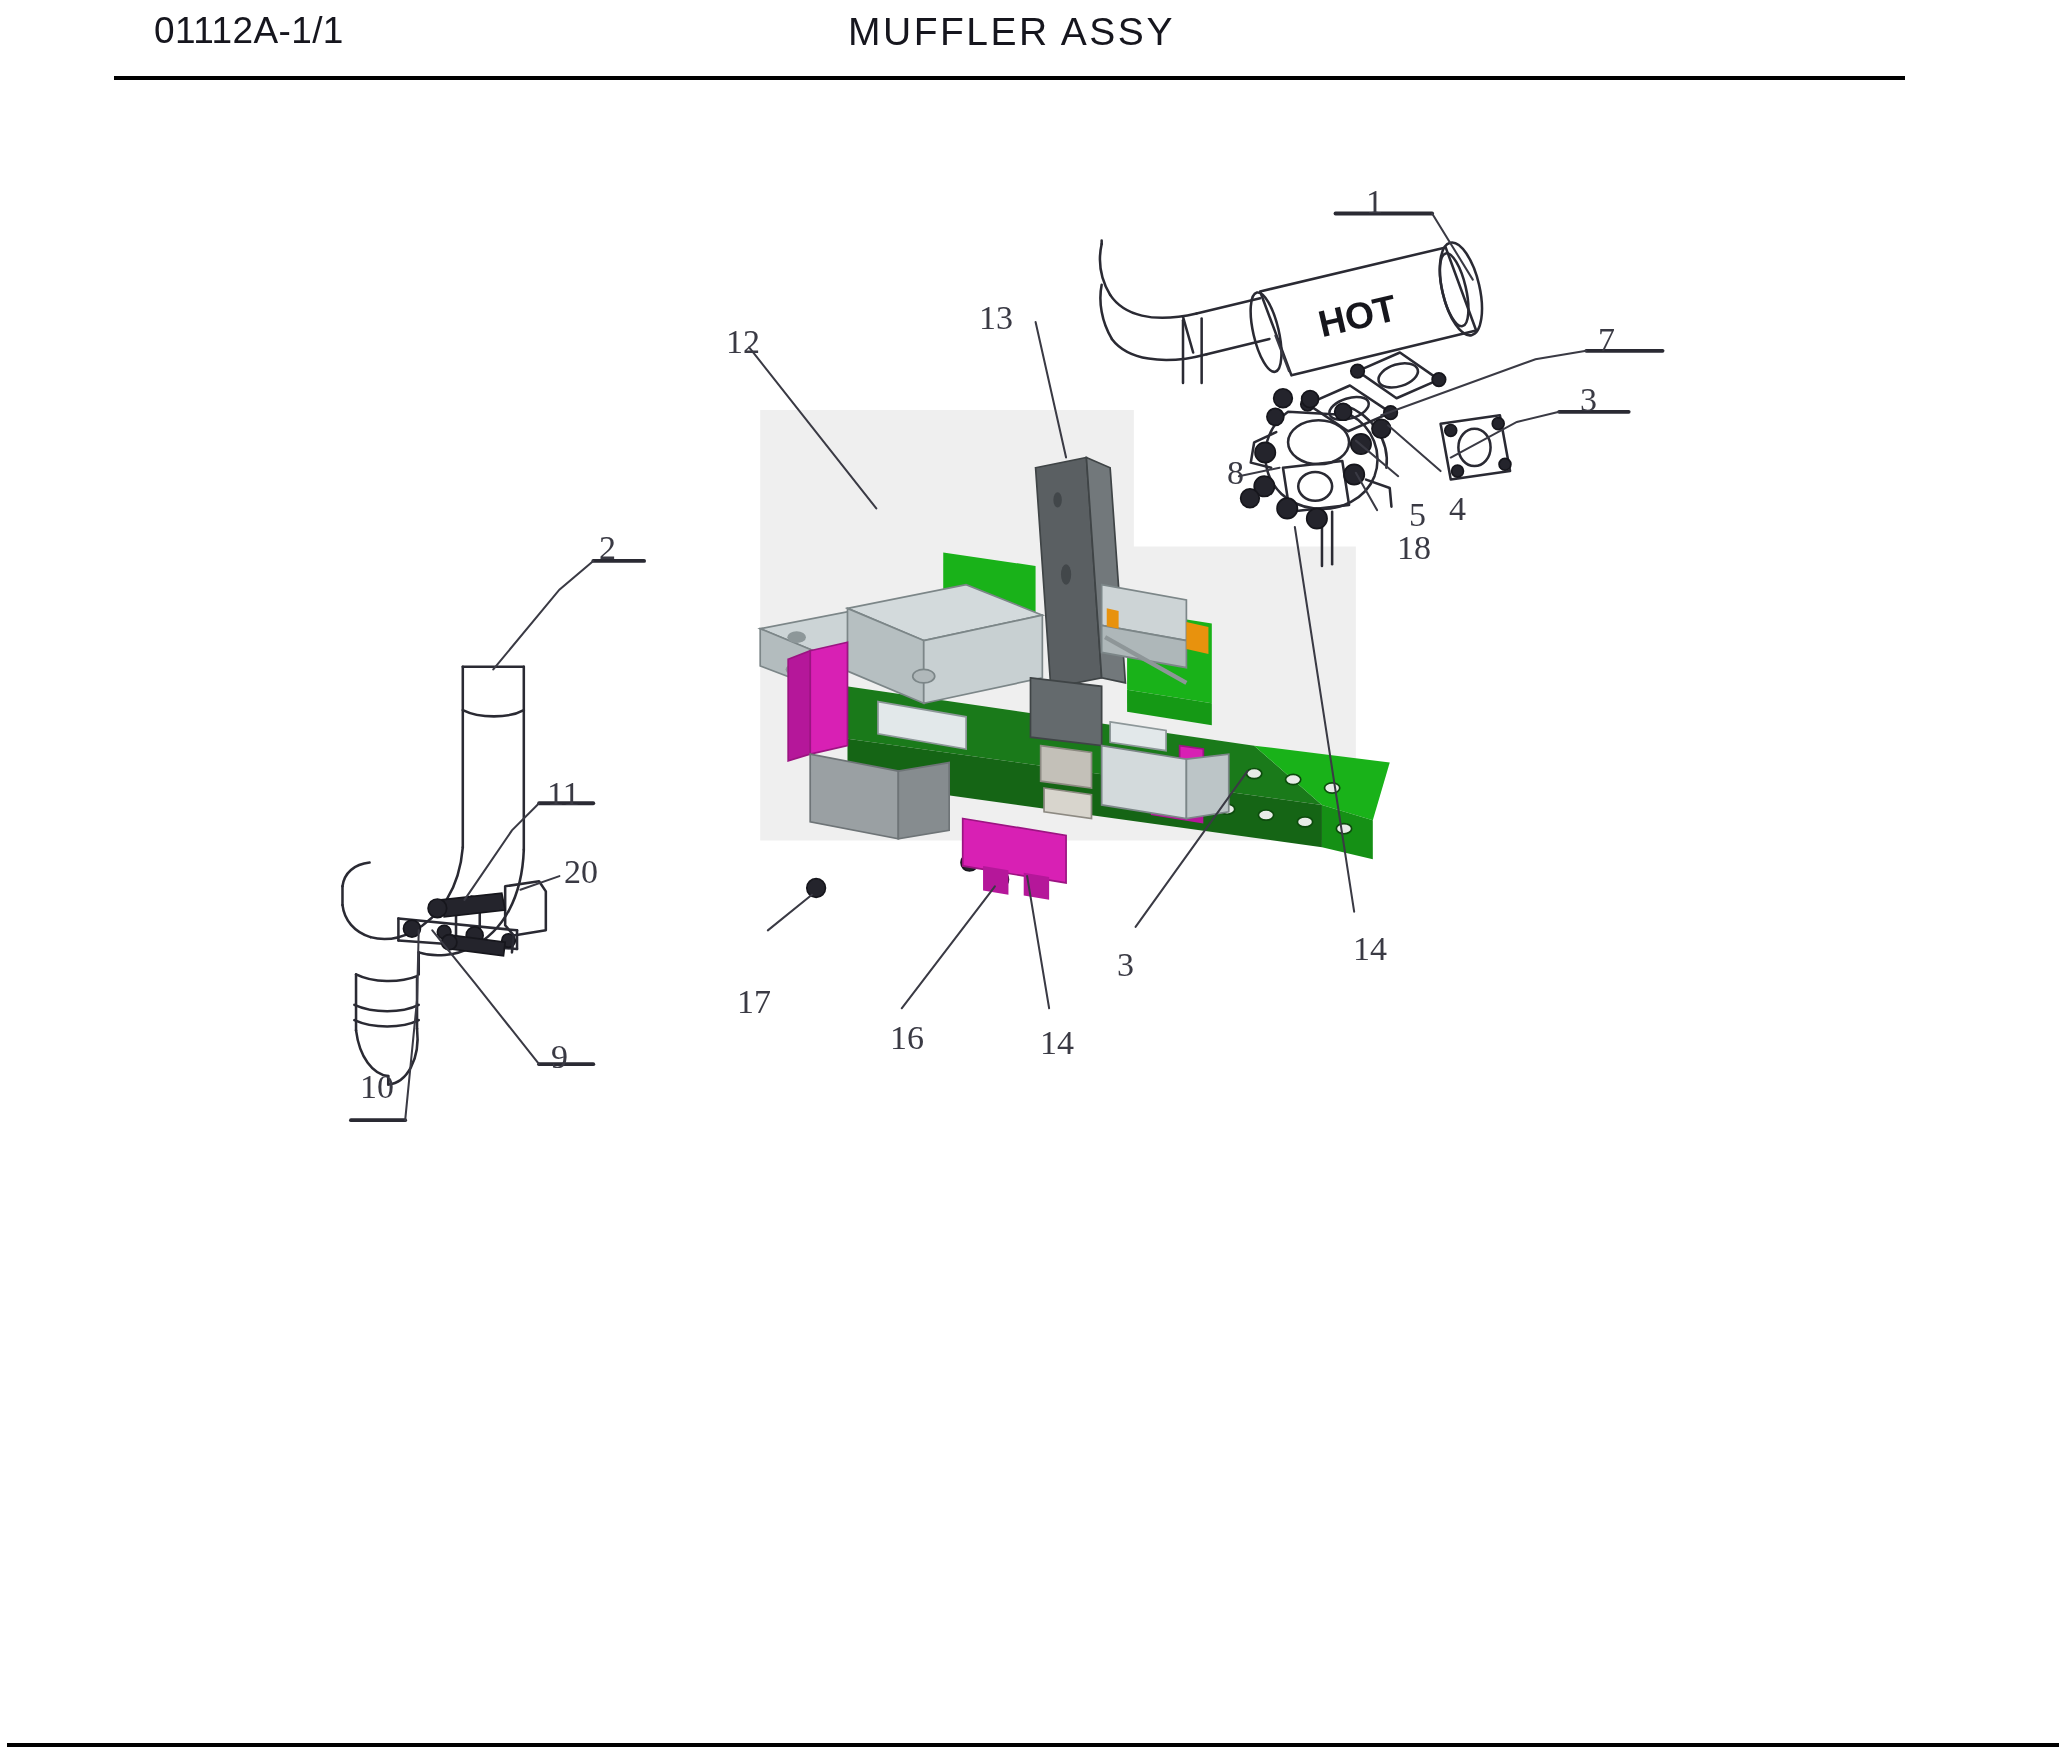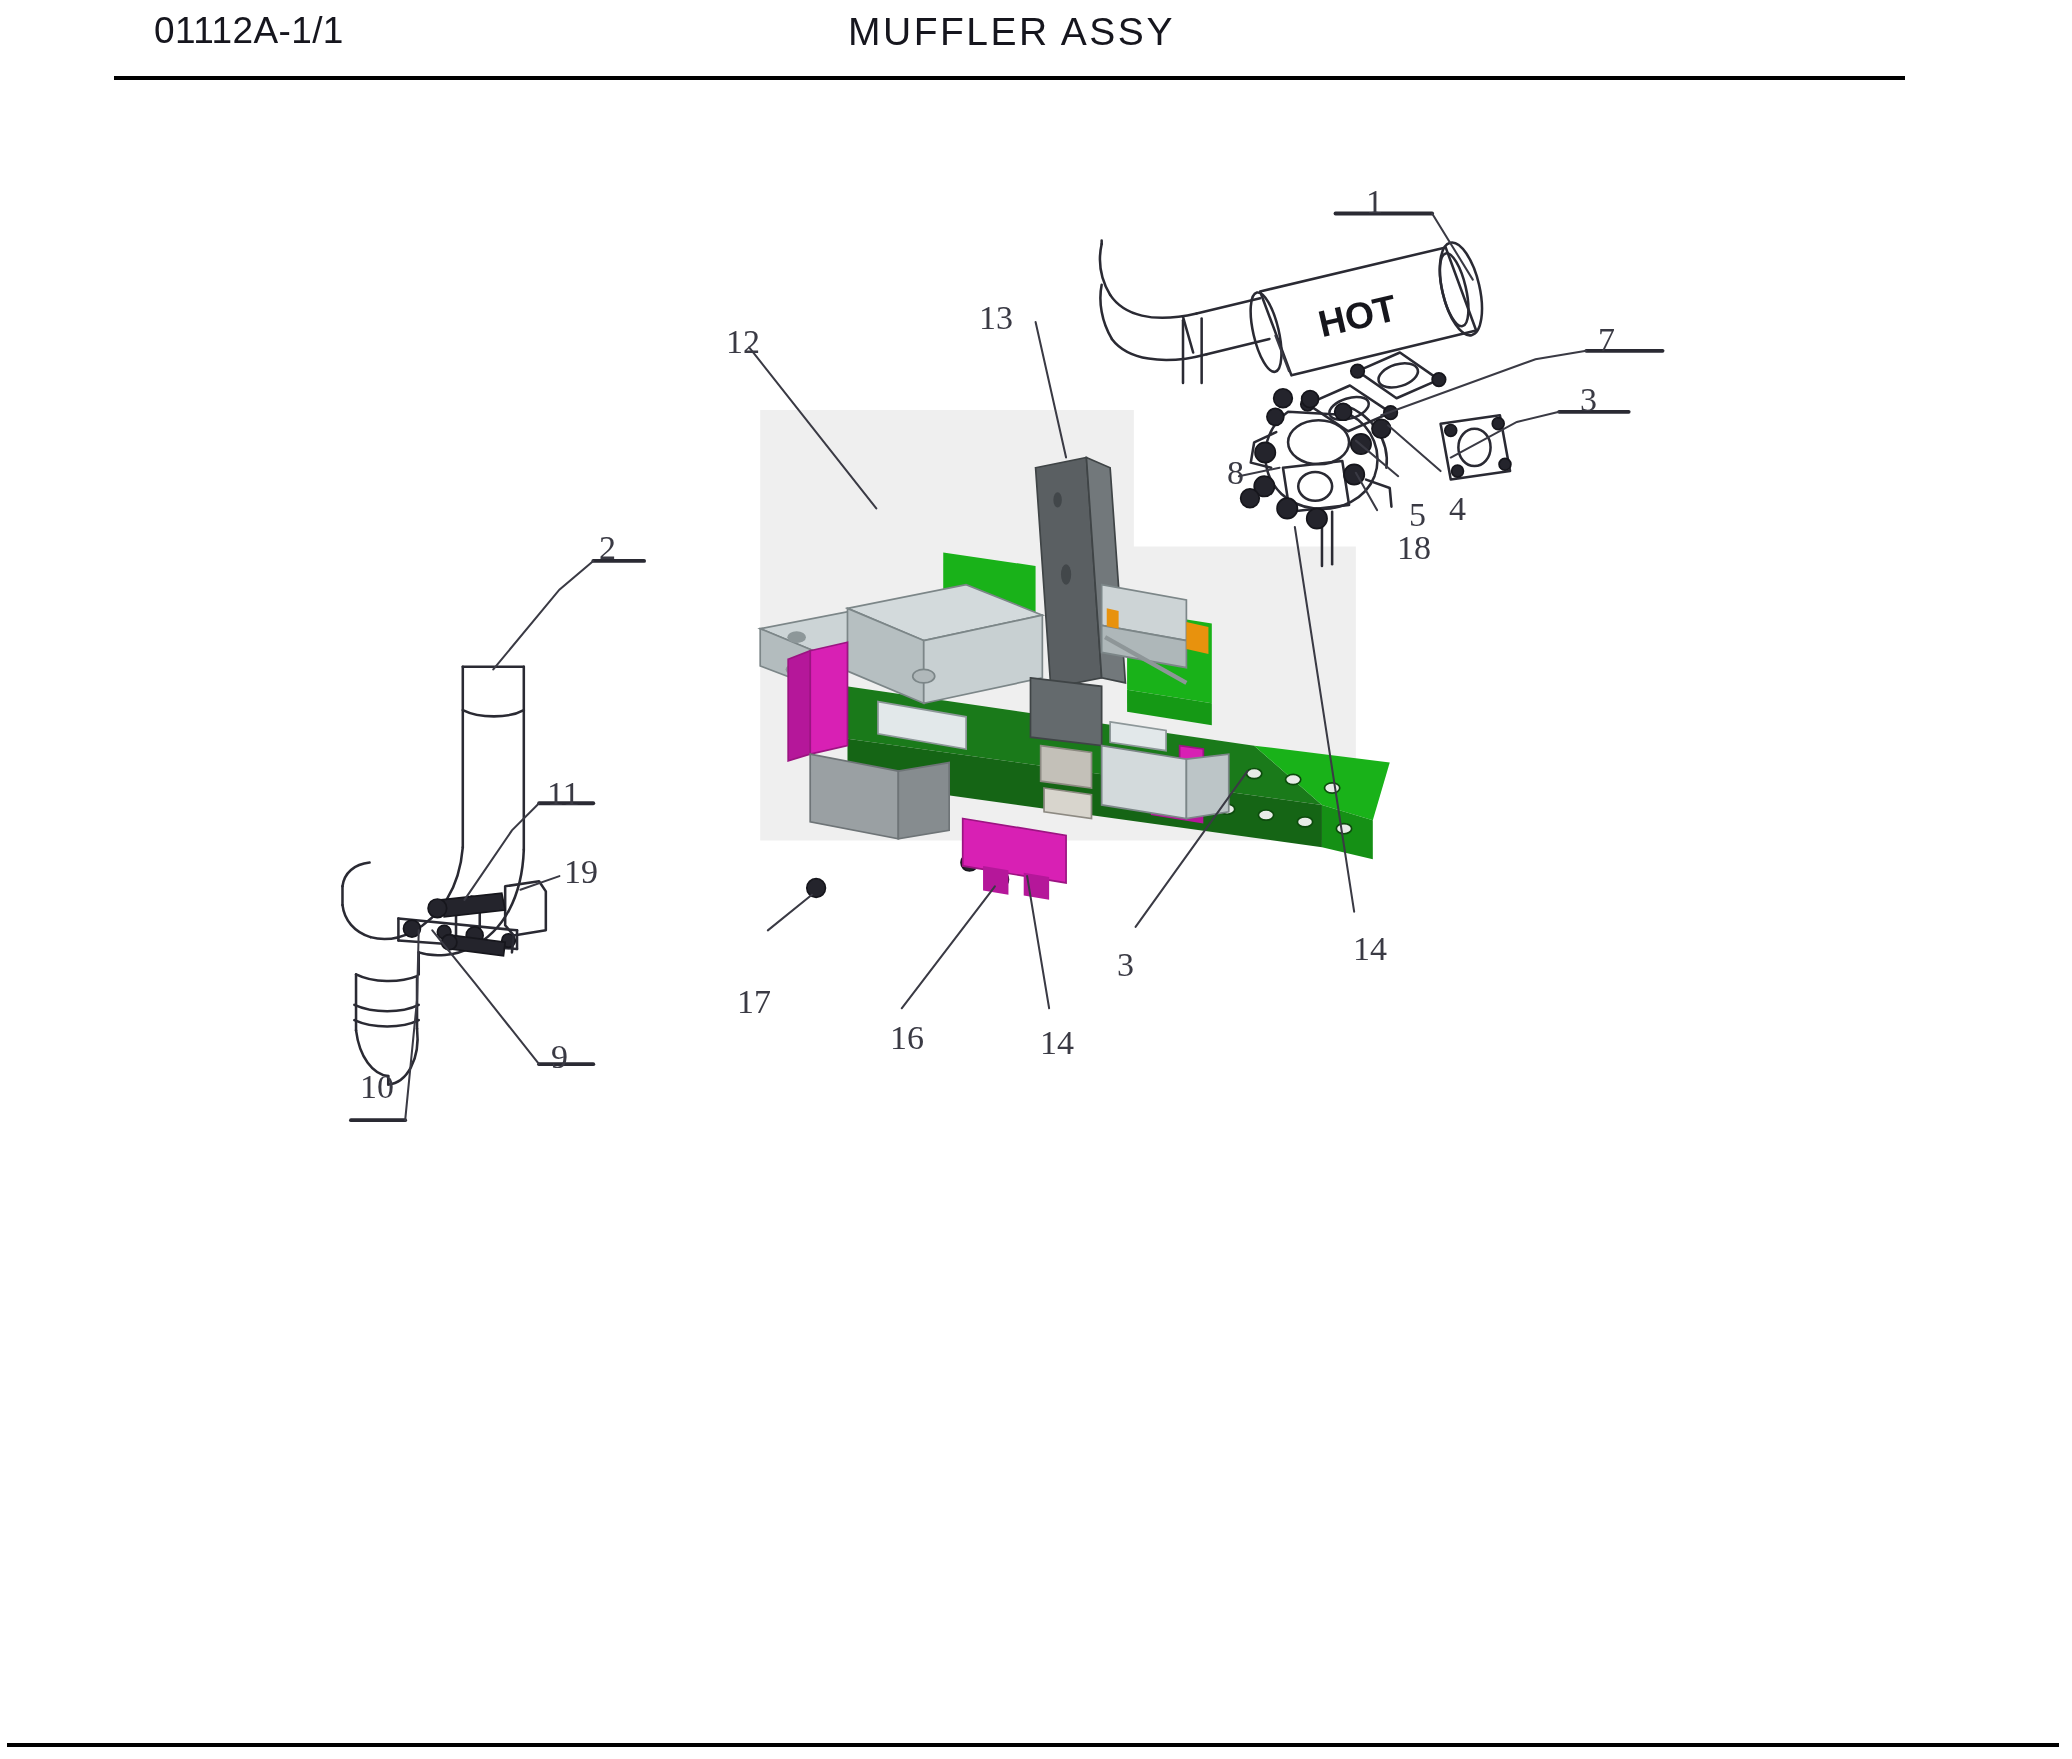--- a/index.html
+++ b/index.html
@@ -381,21 +381,21 @@
 <div class="callout" style="left: 1598px; top: 323px;">7</div>
 <div class="callout" style="left: 1580px; top: 383px;">3</div>
 <div class="callout" style="left: 1227px; top: 456px;">8</div>
 <div class="callout" style="left: 1409px; top: 498px;">5</div>
 <div class="callout" style="left: 1449px; top: 492px;">4</div>
 <div class="callout" style="left: 1373px; top: 531px; margin-left: 24px;">18</div>
 <div class="callout" style="left: 726px; top: 325px;">12</div>
 <div class="callout" style="left: 979px; top: 301px;">13</div>
 <div class="callout" style="left: 599px; top: 531px;">2</div>
 <div class="callout" style="left: 547px; top: 777px;">11</div>
-<div class="callout" style="left: 564px; top: 855px;">19</div>
+<div class="callout" style="left: 564px; top: 855px;">20</div>
 <div class="callout" style="left: 551px; top: 1040px;">9</div>
 <div class="callout" style="left: 360px; top: 1070px;">10</div>
 <div class="callout" style="left: 737px; top: 941px; margin-top: 44px;">17</div>
 <div class="callout" style="left: 890px; top: 1021px;">16</div>
 <div class="callout" style="left: 1040px; top: 1026px;">14</div>
 <div class="callout" style="left: 1117px; top: 948px;">3</div>
 <div class="callout" style="left: 1353px; top: 932px;">14</div>
 
 
 </body></html>

